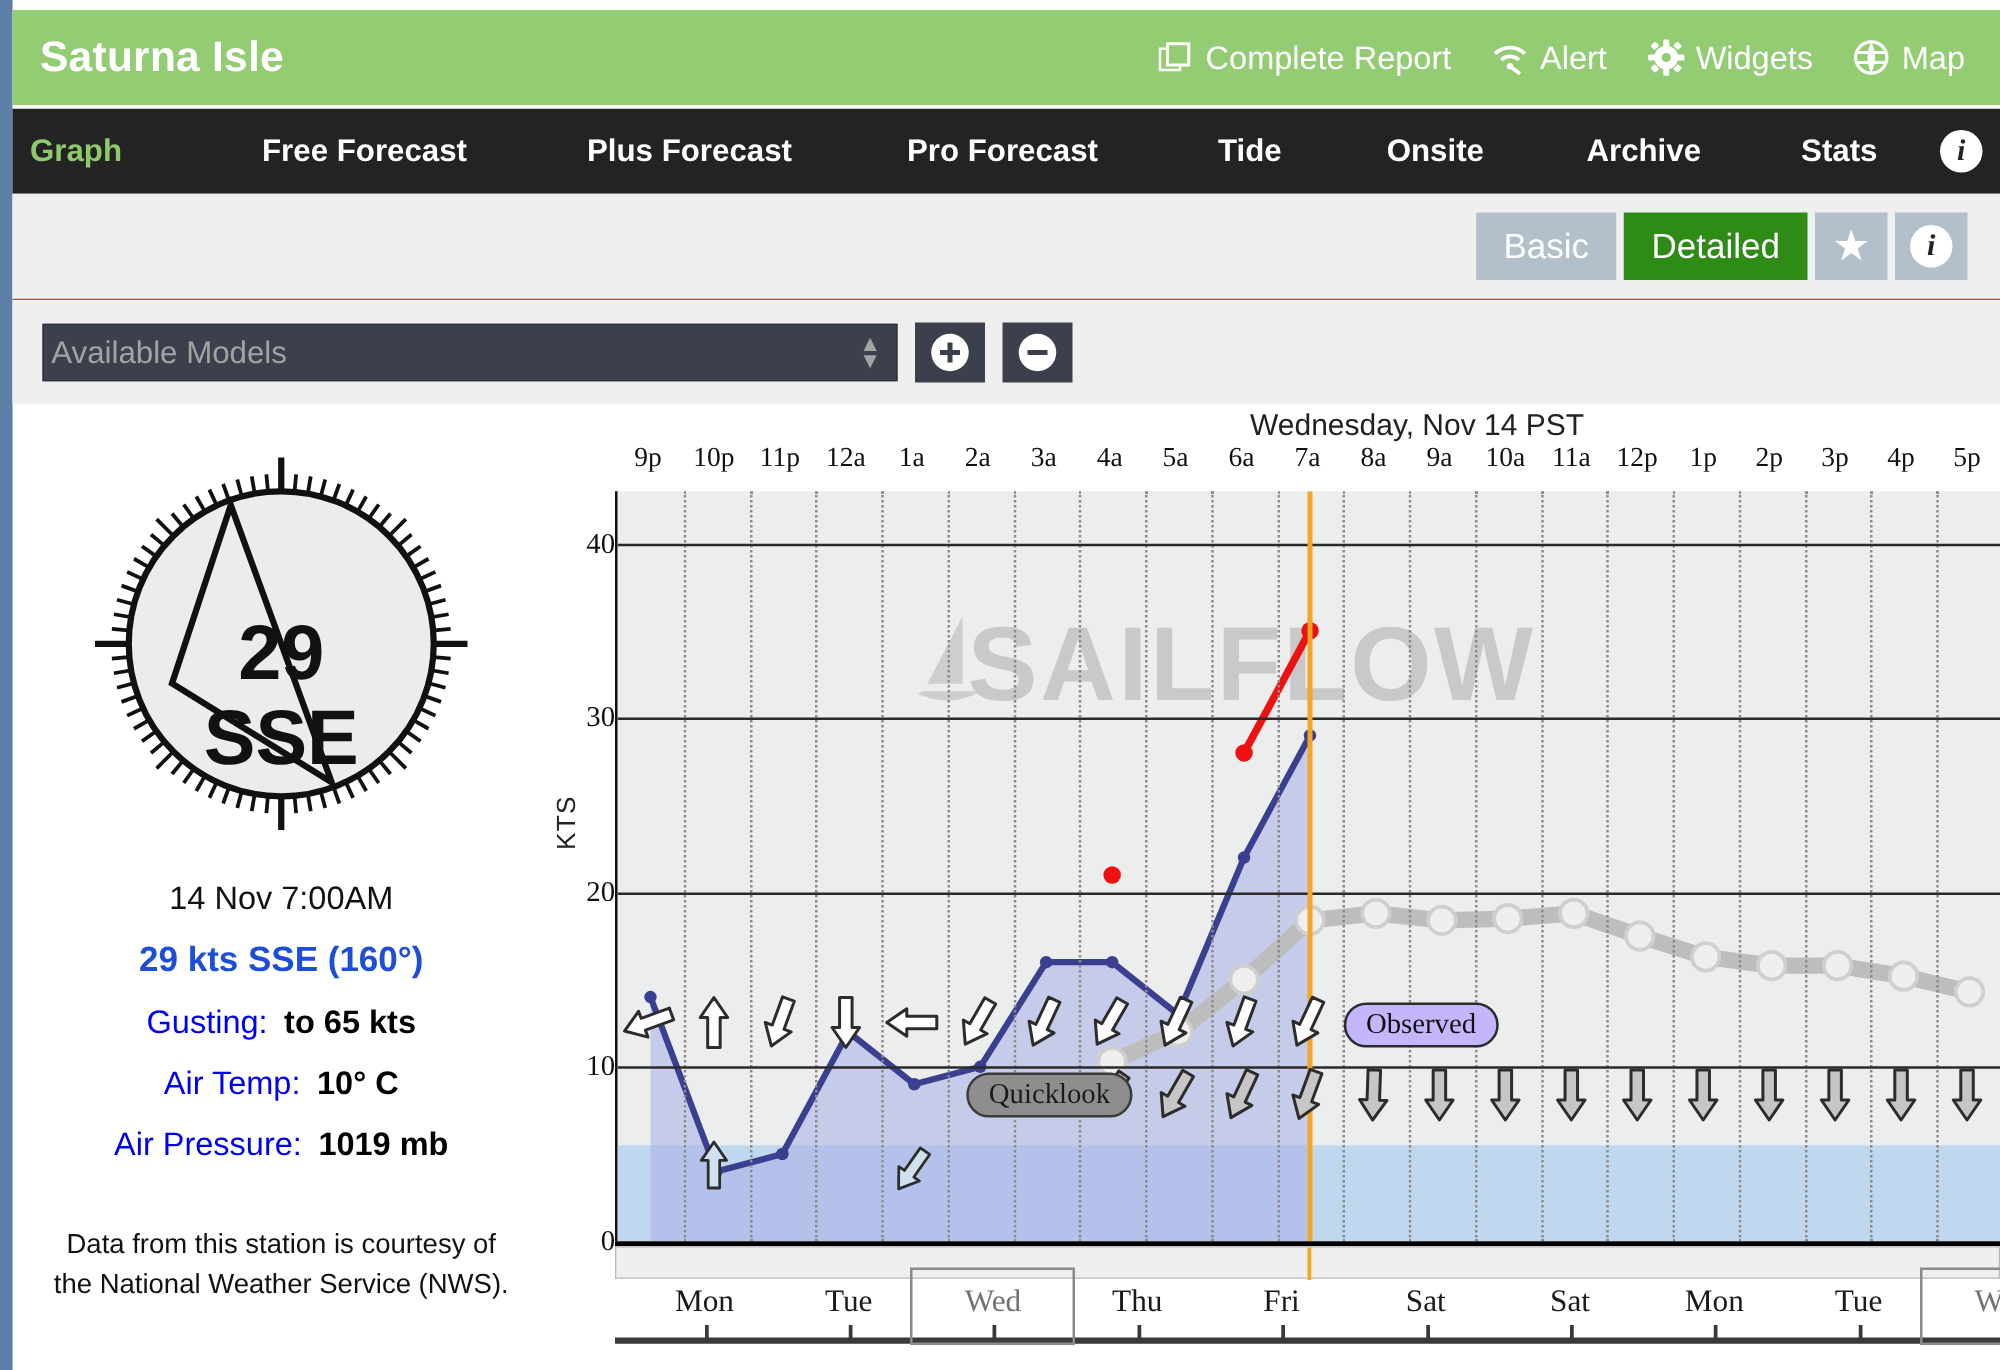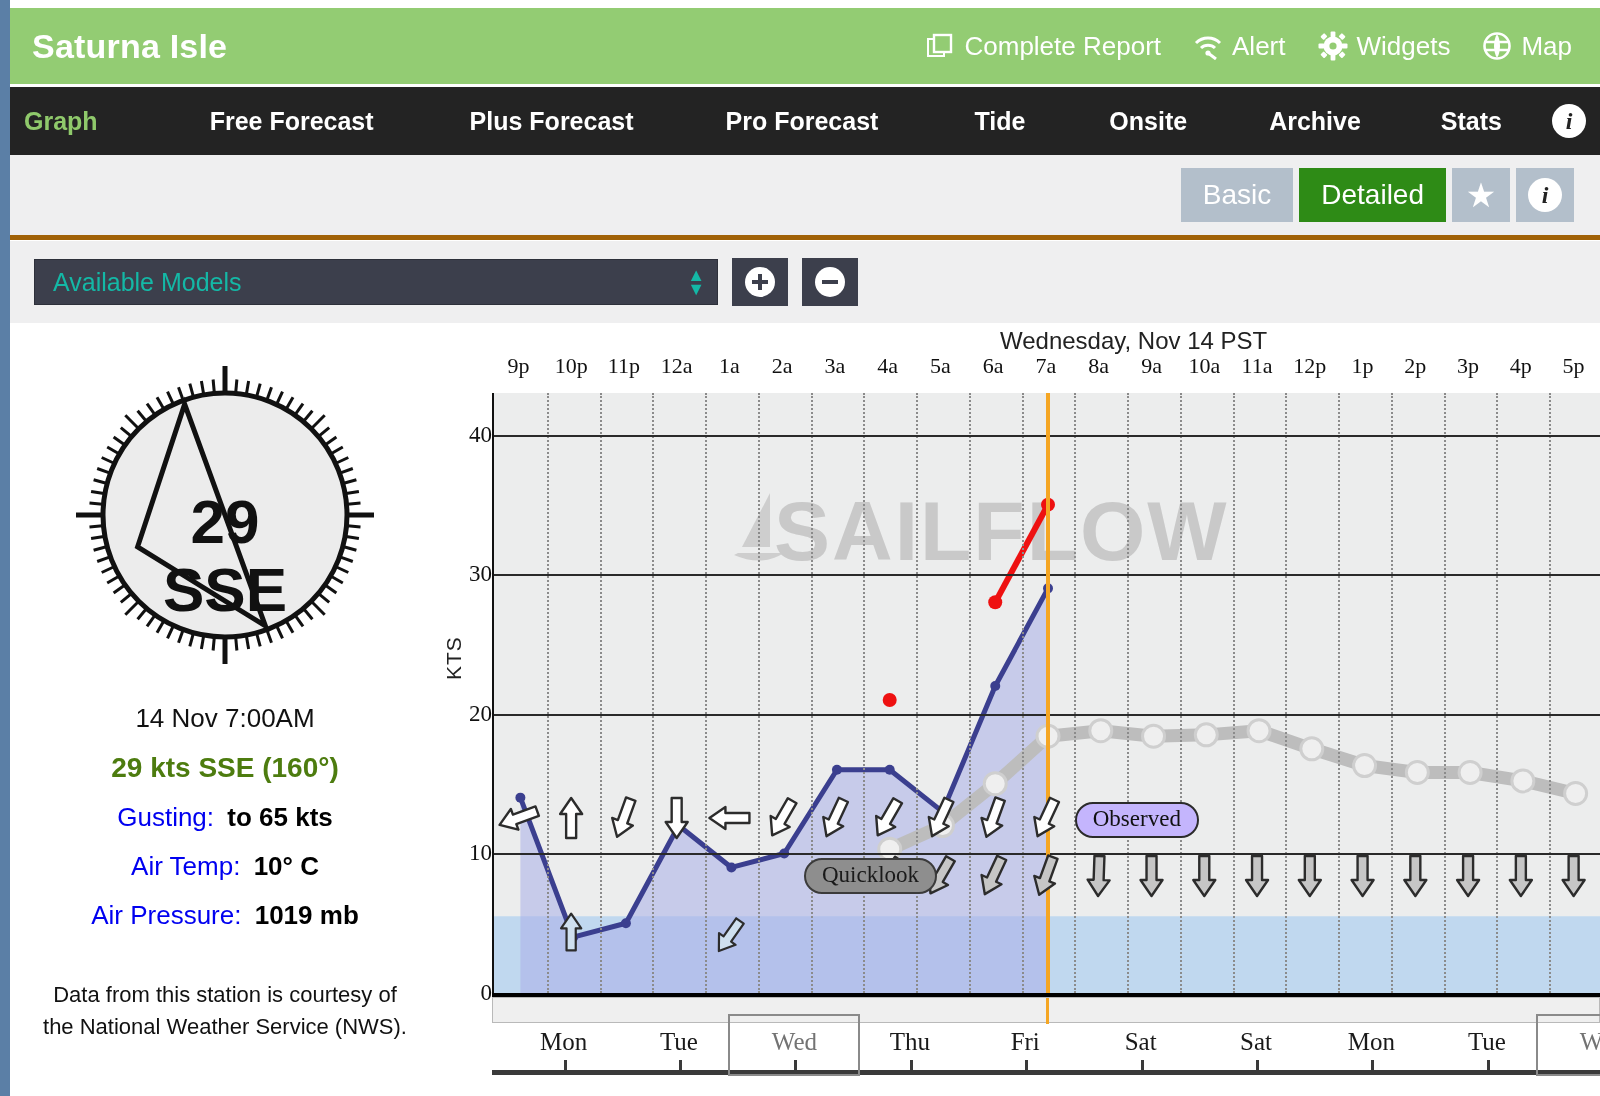--- a/index.html
+++ b/index.html
@@ -72,21 +72,21 @@
     font-family: "Liberation Serif", serif;
     font-style: italic; font-weight: bold; font-size: 24px;
     cursor: pointer;
   }
 
   
   .subbar {
     position: absolute; left: 0; top: 155px;
     width: 1590px; height: 85px;
     background: #efeff0;
-    border-bottom: 5px solid #a16207;
+    border-bottom: 1px solid #a16207;
     display: flex; align-items: center; justify-content: flex-end;
   }
   .seg-group { display: flex; align-items: center; gap: 6px; padding-right: 26px; }
   .seg-btn {
     height: 54px; min-width: 100px;
     display: flex; align-items: center; justify-content: center;
     background: #b3bfcb; color: #ffffff;
     font-size: 28px; font-weight: normal;
     padding: 0 22px; cursor: pointer;
   }
@@ -107,22 +107,22 @@
     background: #efeff0;
     display: flex; align-items: center;
     padding-left: 24px;
   }
   .model-select {
     position: relative;
     width: 684px; height: 46px;
     background: #3c3f4c;
     border: 1px solid #2d303a;
     display: flex; align-items: center;
-    color: #14b8a6; font-size: 25px;
-    padding-left: 18px;
+    color: #a3a3a3; font-size: 25px;
+    padding-left: 6px;
     cursor: pointer;
   }
   .model-select .updown {
     position: absolute; right: 12px; top: 50%; transform: translateY(-50%);
     font-size: 18px; line-height: .8; display: flex; flex-direction: column;
   }
   .zoom-btn {
     width: 56px; height: 48px;
     background: #3c3f4c;
     margin-left: 14px;
@@ -146,21 +146,21 @@
   .leftpanel {
     position: absolute; left: 0; top: 330px;
     width: 430px; height: 700px;
     text-align: center;
   }
   .compass-wrap { position: relative; width: 300px; height: 300px; margin: 35px auto 0; }
   .readout-time {
     margin-top: 38px; font-size: 26px; color: #111;
   }
   .readout-main {
-    margin-top: 18px; font-size: 28px; color: #4d7c0f; font-weight: bold;
+    margin-top: 18px; font-size: 28px; color: #1d4ed8; font-weight: bold;
   }
   .readout-row {
     margin-top: 18px; font-size: 26px; color: #0000f0;
   }
   .readout-row b { color: #000; margin-left: 6px; }
   .courtesy {
     margin-top: 48px; font-size: 22px; color: #111; line-height: 1.45;
     padding: 0 26px;
   }
 
@@ -676,21 +676,21 @@
           <g transform="translate(1081.6190476190475,96) rotate(180) scale(1)">
             <path d="M0 -20 L11 -4 L5 -4 L5 20 L-5 20 L-5 -4 L-11 -4 Z" fill="#c6c6c6" stroke="#2c2c2c" stroke-width="2.4" stroke-linejoin="round"></path>
           </g>
           <g transform="translate(79.14285714285714,152) rotate(0) scale(0.92)">
             <path d="M0 -20 L11 -4 L5 -4 L5 20 L-5 20 L-5 -4 L-11 -4 Z" fill="#cfe0ef" stroke="#2c2c2c" stroke-width="2.4" stroke-linejoin="round"></path>
           </g>
           <g transform="translate(237.42857142857142,156) rotate(215) scale(0.92)">
             <path d="M0 -20 L11 -4 L5 -4 L5 20 L-5 20 L-5 -4 L-11 -4 Z" fill="#cfe0ef" stroke="#2c2c2c" stroke-width="2.4" stroke-linejoin="round"></path>
           </g>
         </svg></div>
-    <div class="pill" id="quicklook-pill" style="left: 364px; top: 533px;">Quicklook</div>
+    <div class="pill" id="quicklook-pill" style="left: 333px; top: 533px;">Quicklook</div>
     <div class="pill light" id="observed-pill" style="left: 634.762px; top: 477px;">Observed</div>
   <div style="position: absolute; left: 52px; top: 672px; width: 1108px; height: 26px; background: rgb(239, 239, 239); border: 1px solid rgb(185, 185, 185);">
         <div style="position: absolute; left: 553px; top: 0px; width: 3px; height: 26px; background: rgb(245, 166, 35);"></div>
       </div>
     </div>
 
   <div class="daystrip">
     <div class="daystrip-inner" id="daystrip-inner">
         <div class="day-rule"></div>
         <div class="day-name" style="left: 71.5583px;">Mon</div>

